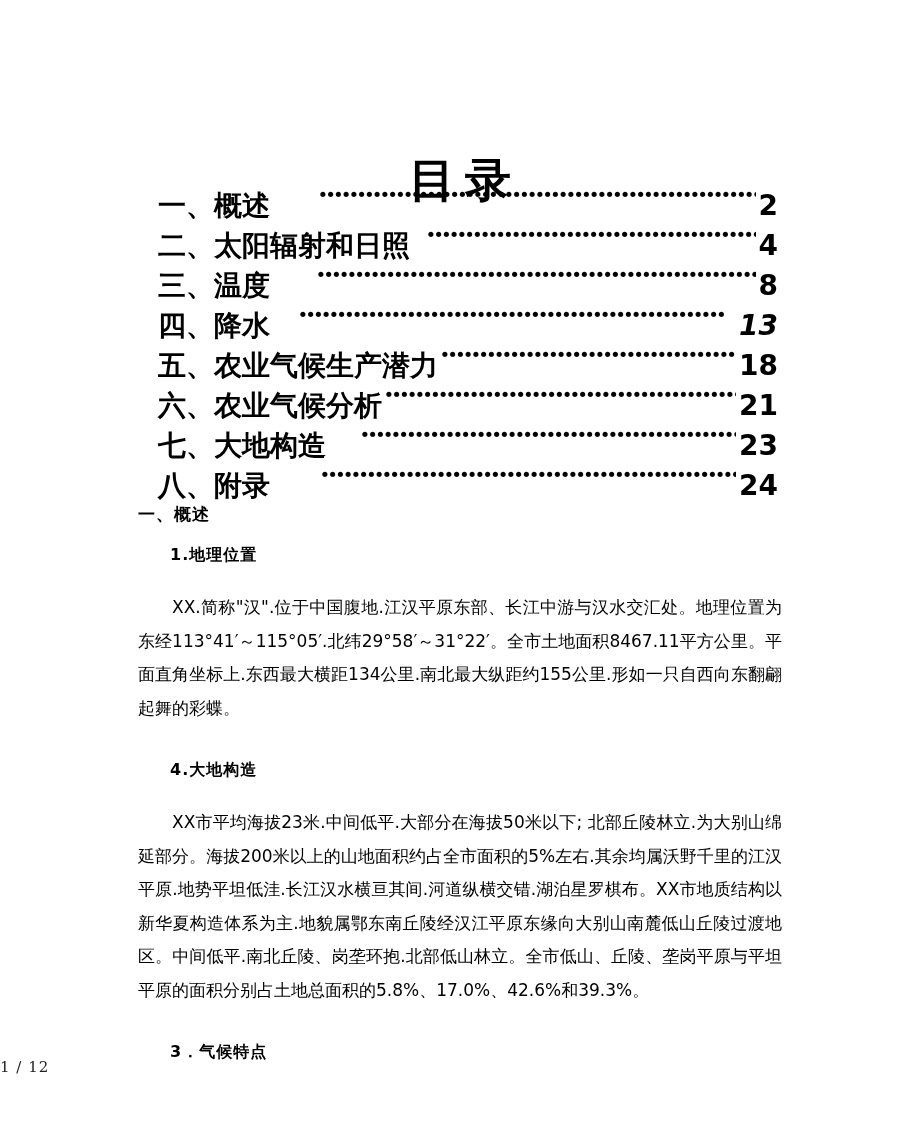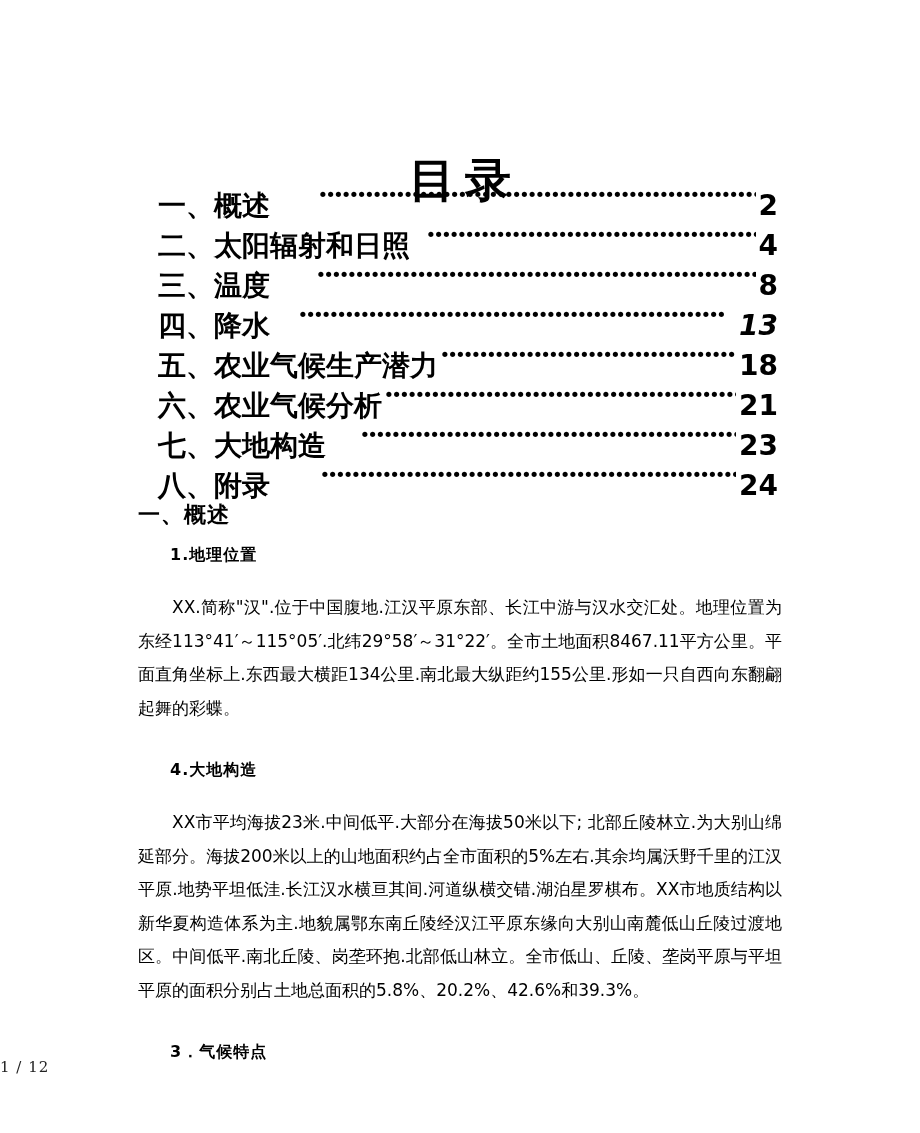--- a/index.html
+++ b/index.html
@@ -102,21 +102,21 @@
 
   
   .body-wrap {
     position: absolute;
     left: 138px;
     top: 500px;
     width: 644px;
   }
   .h1 {
     font-family: Liberation Sans, sans-serif;
-    font-size: 22px;
+    font-size: 17px;
     font-weight: 700;
     line-height: 30px;
     margin: 0 0 12px 0;
     letter-spacing: 1px;
   }
   .h2 {
     font-size: 16px;
     font-weight: 700;
     line-height: 26px;
     margin: 0 0 10px 0;
@@ -232,21 +232,21 @@
     <div class="spacer-sm"></div>
 
     <div class="para">XX.简称"汉".位于中国腹地.江汉平原东部、长江中游与汉水交汇处。地理位置为东经113°41′～115°05′.北纬29°58′～31°22′。全市土地面积8467.11平方公里。平面直角坐标上.东西最大横距134公里.南北最大纵距约155公里.形如一只自西向东翻翩起舞的彩蝶。</div>
 
     <div class="spacer-md"></div>
 
     <div class="h2">4.大地构造</div>
 
     <div class="spacer-sm"></div>
 
-    <div class="para">XX市平均海拔23米.中间低平.大部分在海拔50米以下; 北部丘陵林立.为大别山绵延部分。海拔200米以上的山地面积约占全市面积的5%左右.其余均属沃野千里的江汉平原.地势平坦低洼.长江汉水横亘其间.河道纵横交错.湖泊星罗棋布。XX市地质结构以新华夏构造体系为主.地貌属鄂东南丘陵经汉江平原东缘向大别山南麓低山丘陵过渡地区。中间低平.南北丘陵、岗垄环抱.北部低山林立。全市低山、丘陵、垄岗平原与平坦平原的面积分别占土地总面积的5.8%、20.2%、42.6%和39.3%。</div>
+    <div class="para">XX市平均海拔23米.中间低平.大部分在海拔50米以下; 北部丘陵林立.为大别山绵延部分。海拔200米以上的山地面积约占全市面积的5%左右.其余均属沃野千里的江汉平原.地势平坦低洼.长江汉水横亘其间.河道纵横交错.湖泊星罗棋布。XX市地质结构以新华夏构造体系为主.地貌属鄂东南丘陵经汉江平原东缘向大别山南麓低山丘陵过渡地区。中间低平.南北丘陵、岗垄环抱.北部低山林立。全市低山、丘陵、垄岗平原与平坦平原的面积分别占土地总面积的5.8%、17.0%、42.6%和39.3%。</div>
 
     <div class="spacer-md"></div>
 
     <div class="h2">3．气候特点</div>
 
   </div>
 
   <div class="footer">1 / 12</div>
 
 </div>

